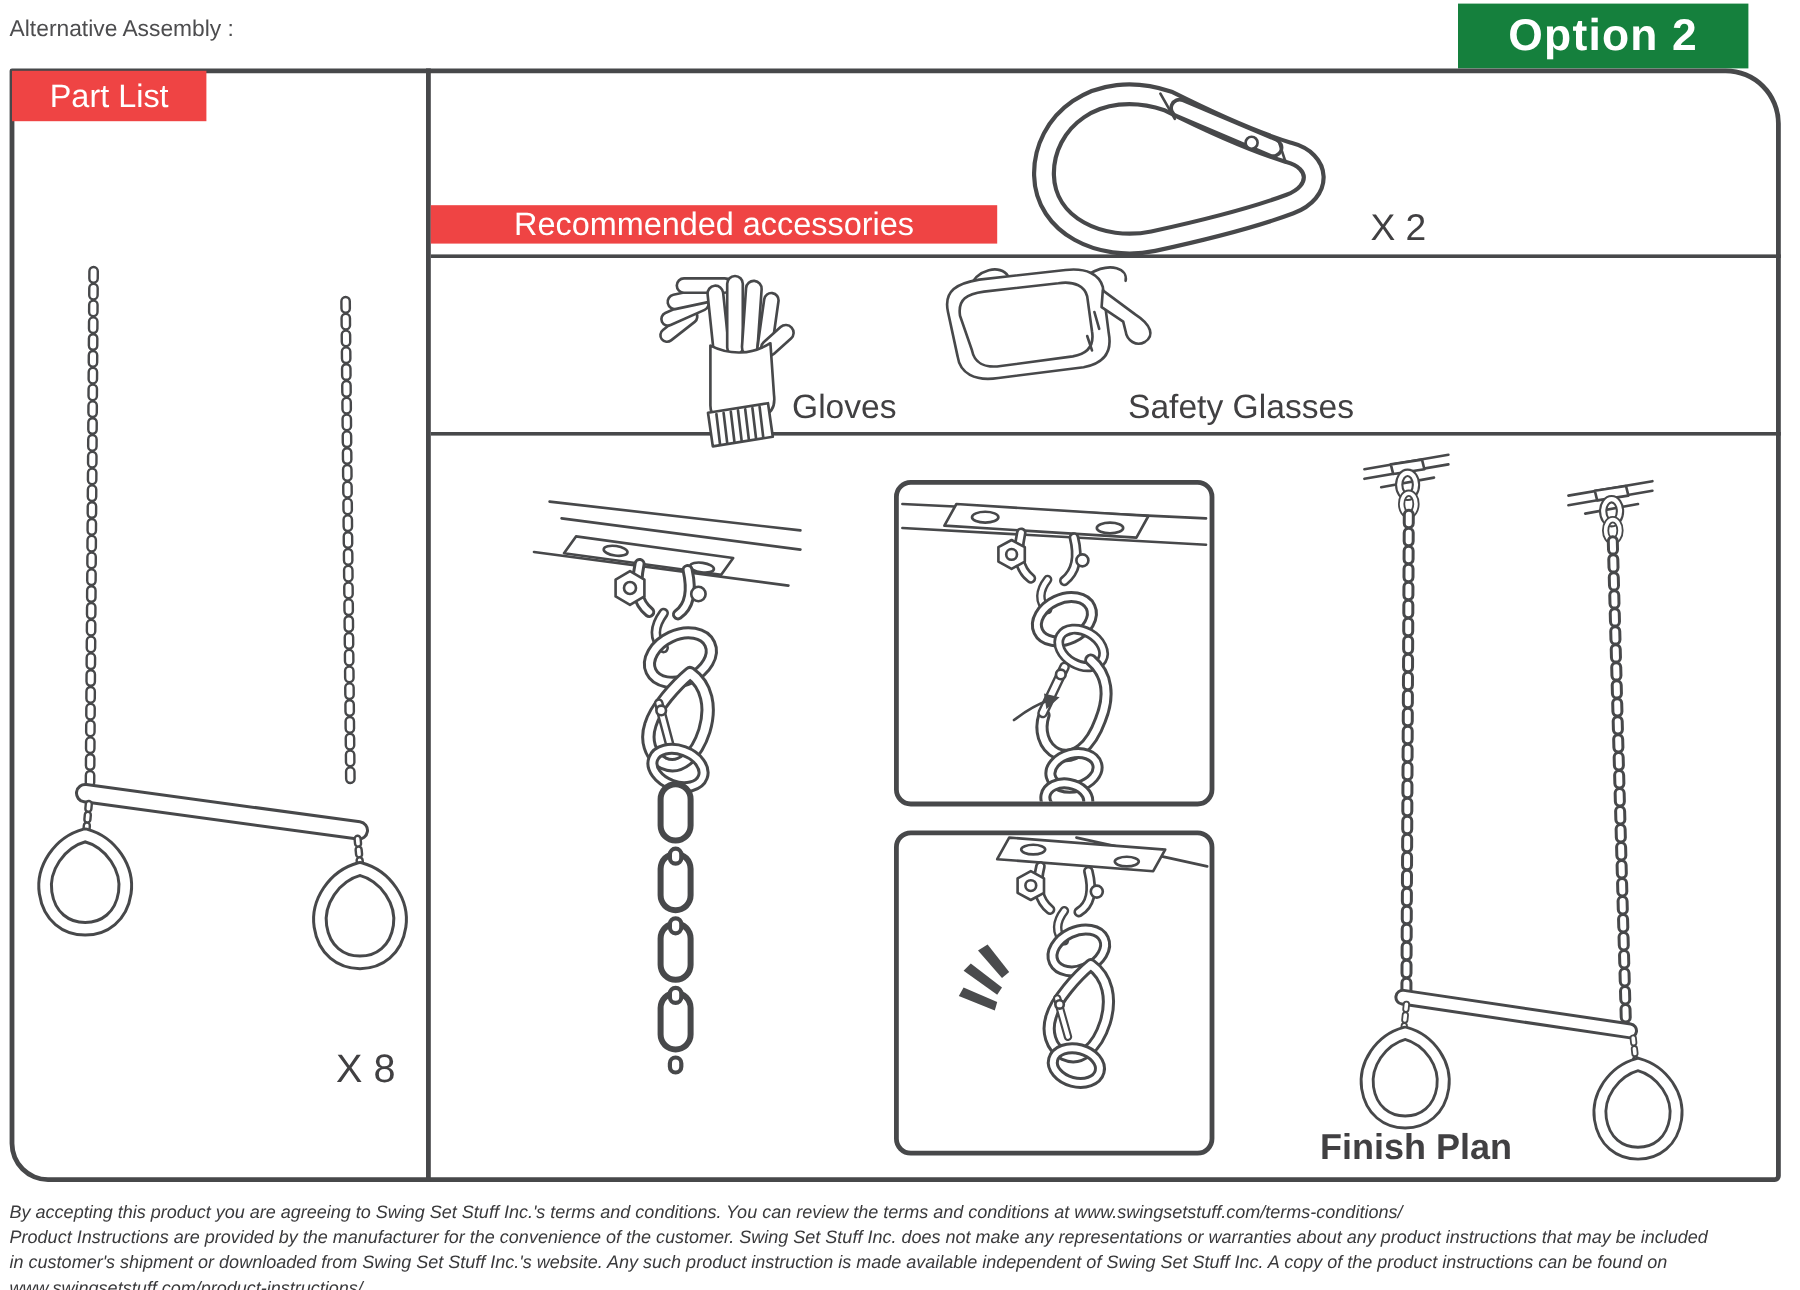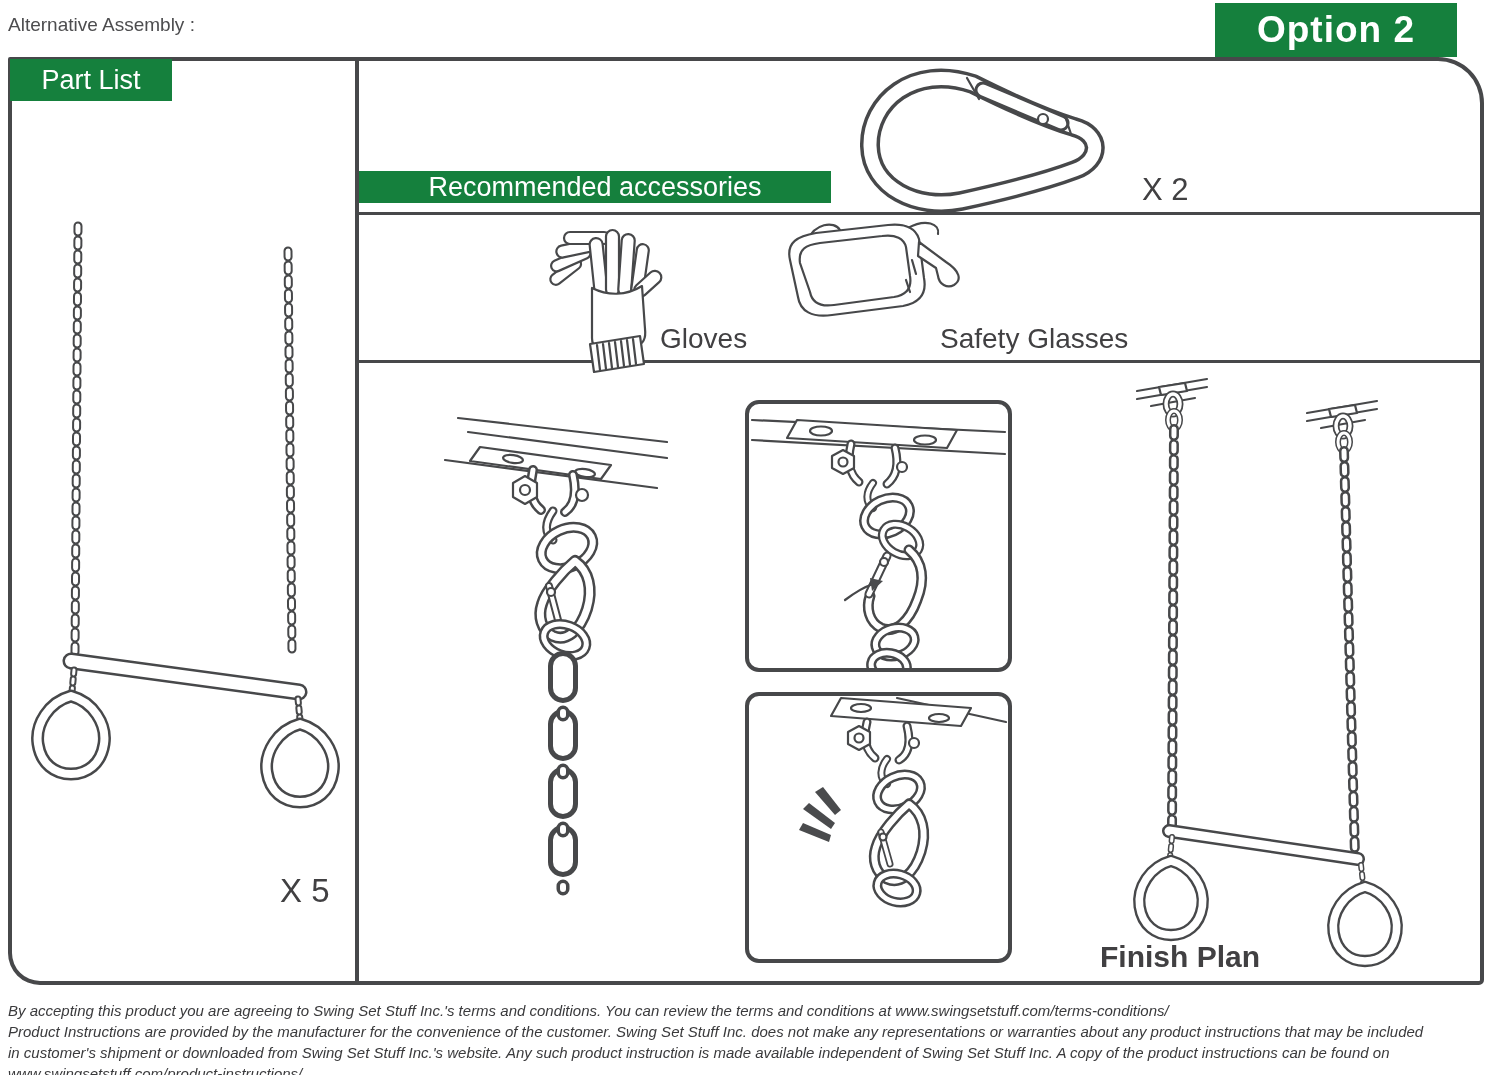--- a/index.html
+++ b/index.html
@@ -12,21 +12,21 @@
                   color:#fff; font-size:37px; font-weight:bold; display:flex;
                   align-items:center; justify-content:center; letter-spacing:1px; }
 
   .main-border { left:8px; top:57px; width:1476px; height:928px; box-sizing:border-box;
                  border:4px solid #47484a; border-radius:2px 46px 5px 32px; }
   .v-divider { left:355px; top:57px; width:4px; height:928px; background:#47484a; }
   .h-rule { height:3px; background:#47484a; }
   #rule1 { left:359px; top:212px; width:1125px; }
   #rule2 { left:359px; top:360px; width:1125px; }
 
-  .banner { background:#15803d; color:#fff; display:flex; align-items:center;
+  .banner { background:#ef4444; color:#fff; display:flex; align-items:center;
             justify-content:center; }
   .partlist-banner { left:10px; top:59px; width:162px; height:42px; font-size:27px; }
   .acc-banner { left:359px; top:171px; width:472px; height:32px; font-size:27px; }
   .tools-banner { left:359px; top:317px; width:164px; height:46px; font-size:29px; }
 
   .qty { font-size:31px; color:#414042; }
   #qty-carabiner { left:1142px; top:172px; }
   #qty-trapeze { left:280px; top:872px; font-size:33px; }
   .tool-label { font-size:28px; color:#414042; }
   #label-gloves { left:660px; top:323px; }
@@ -138,21 +138,21 @@
     <line class="tw" stroke-width="12" x1="36" y1="449" x2="264" y2="480"></line>
     <line class="td" stroke-width="7" stroke-dasharray="4 5" x1="39" y1="458" x2="37" y2="480"></line>
     <line class="tw" stroke-width="3" stroke-dasharray="4 5" x1="39" y1="458" x2="37" y2="480"></line>
     <line class="td" stroke-width="7" stroke-dasharray="4 5" x1="263" y1="487" x2="265" y2="508"></line>
     <line class="tw" stroke-width="3" stroke-dasharray="4 5" x1="263" y1="487" x2="265" y2="508"></line>
     <use href="#ringP" transform="translate(36,482)" class="td" stroke-width="13"></use>
     <use href="#ringP" transform="translate(36,482)" class="tw" stroke-width="8"></use>
     <use href="#ringP" transform="translate(265,510)" class="td" stroke-width="13"></use>
     <use href="#ringP" transform="translate(265,510)" class="tw" stroke-width="8"></use>
   </svg>
-  <div class="abs qty" id="qty-trapeze">X 5</div>
+  <div class="abs qty" id="qty-trapeze">X 8</div>
 
   <svg class="abs" style="left:425px;top:378px" width="300" height="527" viewBox="0 0 300 527">
     <line class="tl" x1="33" y1="40" x2="242" y2="64"></line>
     <line class="tl" x1="43" y1="54" x2="242" y2="80"></line>
     <line class="tl" x1="20" y1="82" x2="232" y2="110"></line>
     <polygon class="wfill" points="55,69 186,87 176,101 45,83"></polygon>
     <ellipse class="wfill" cx="88" cy="81" rx="10" ry="4" transform="rotate(8 88 81)"></ellipse>
     <ellipse class="wfill" cx="160" cy="95" rx="10" ry="4" transform="rotate(8 160 95)"></ellipse>
     <path class="td" stroke-width="10" d="M108,92 C104,112 106,124 116,132"></path>
     <path class="tw" stroke-width="5" d="M108,92 C104,112 106,124 116,132"></path>

